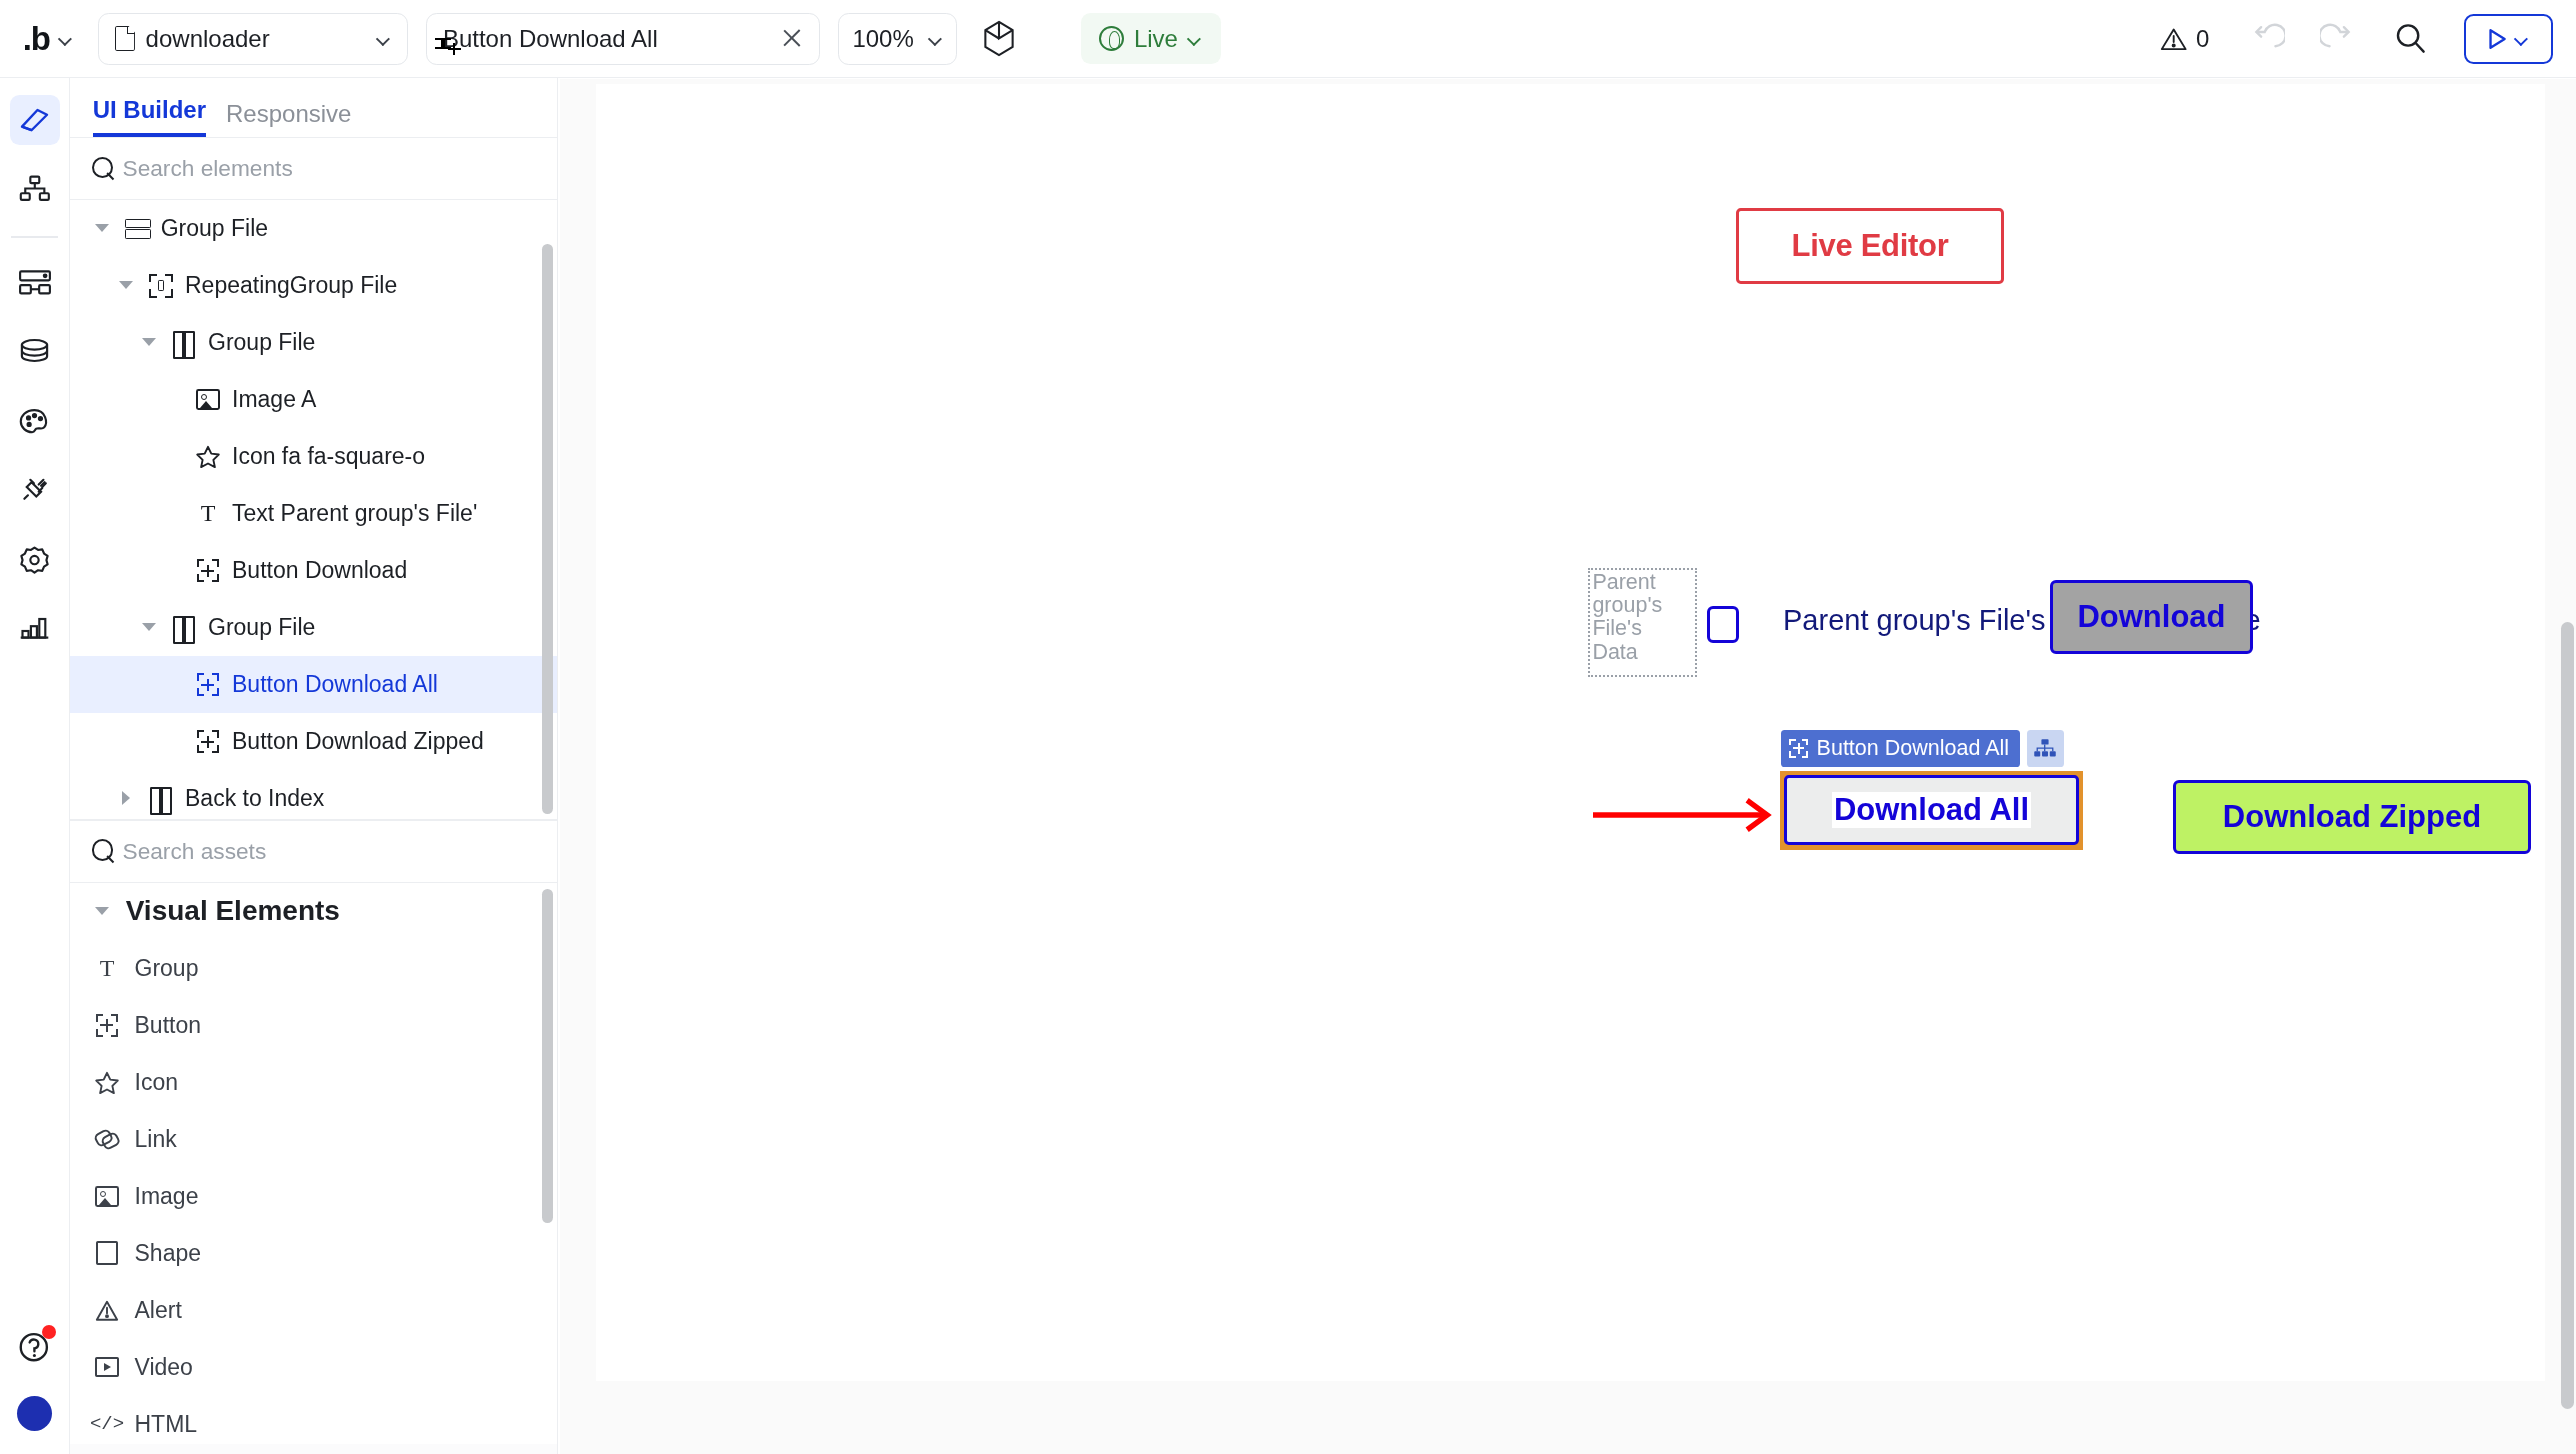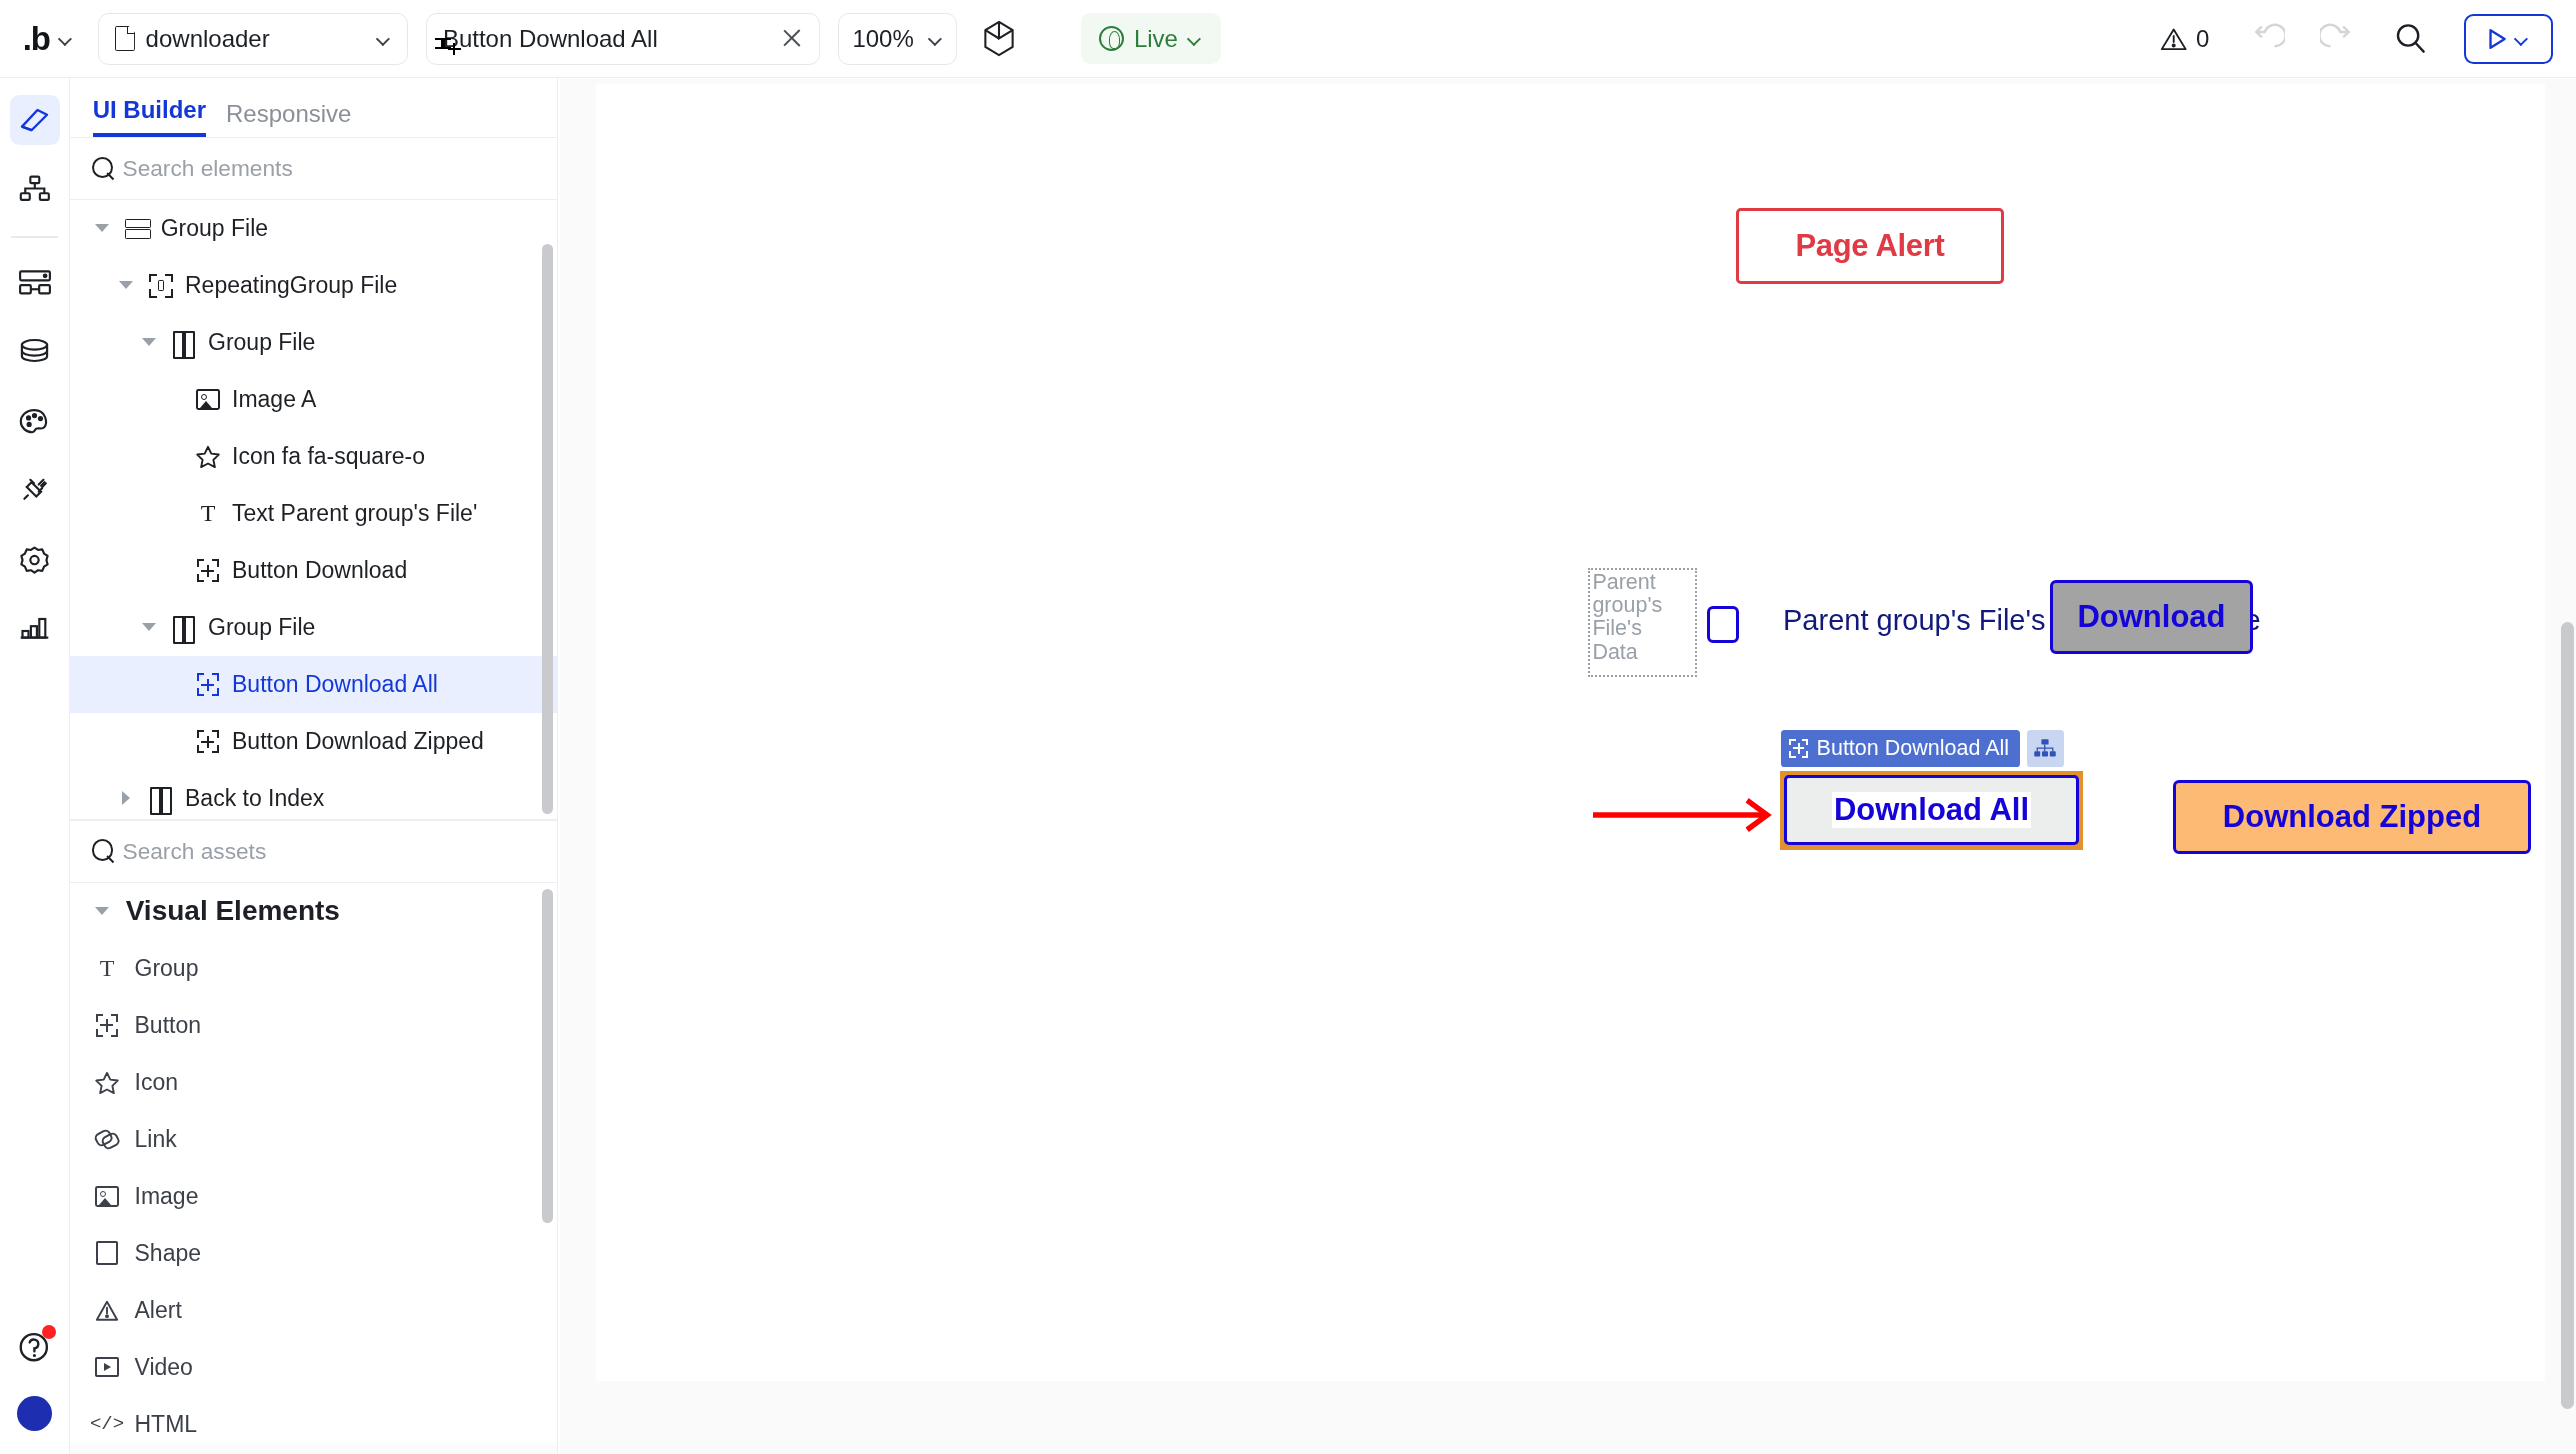--- a/index.html
+++ b/index.html
@@ -257,21 +257,21 @@
   .btn-dl-all .inner {
     width:100%; height:100%; border: 3.6px solid #1404d8; border-radius: 4.8px;
     background:#eceded; display:flex; align-items:center; justify-content:center;
   }
   .btn-dl-all .inner span {
     font-size: 31px; font-weight:700; color:#1404d8; background:#fff; padding: 0 2.4px;
   }
 
   .btn-dl-zip {
     position:absolute; left: 1577px; top: 696px; width: 358px; height: 74px;
-    border: 3.6px solid #1404d8; border-radius: 6px; background:#fdba74;
+    border: 3.6px solid #1404d8; border-radius: 6px; background:#bef264;
     display:flex; align-items:center; justify-content:center;
     font-size: 31px; font-weight:700; color:#1404d8;
   }
 
   .arrow-anno { position:absolute; left: 997px; top: 713px; width: 179px; height: 36px; }
 
   .canvas-vscroll {
     position:absolute; right: 2.4px; top: 543px; width: 13px; height: 787px;
     background:#c8cacd; border-radius: 6.6px;
   }
@@ -656,21 +656,21 @@
           <span>HTML</span>
         </div>
       </div>
     <div class="sbar" style="top:6px; height:334px;"></div>
   </div>
 </div>
 
 <div class="canvas-outer">
   <div class="canvas">
 
-    <div class="pe-box">Page Alert</div>
+    <div class="pe-box">Live Editor</div>
 
     <div class="img-ph">Parent group's File's Data</div>
 
     <div class="cb-icon"></div>
 
     <div class="file-name-text">Parent group's File's Data's file name</div>
 
     <div class="btn-download">Download</div>
 
     <div class="sel-badge">

